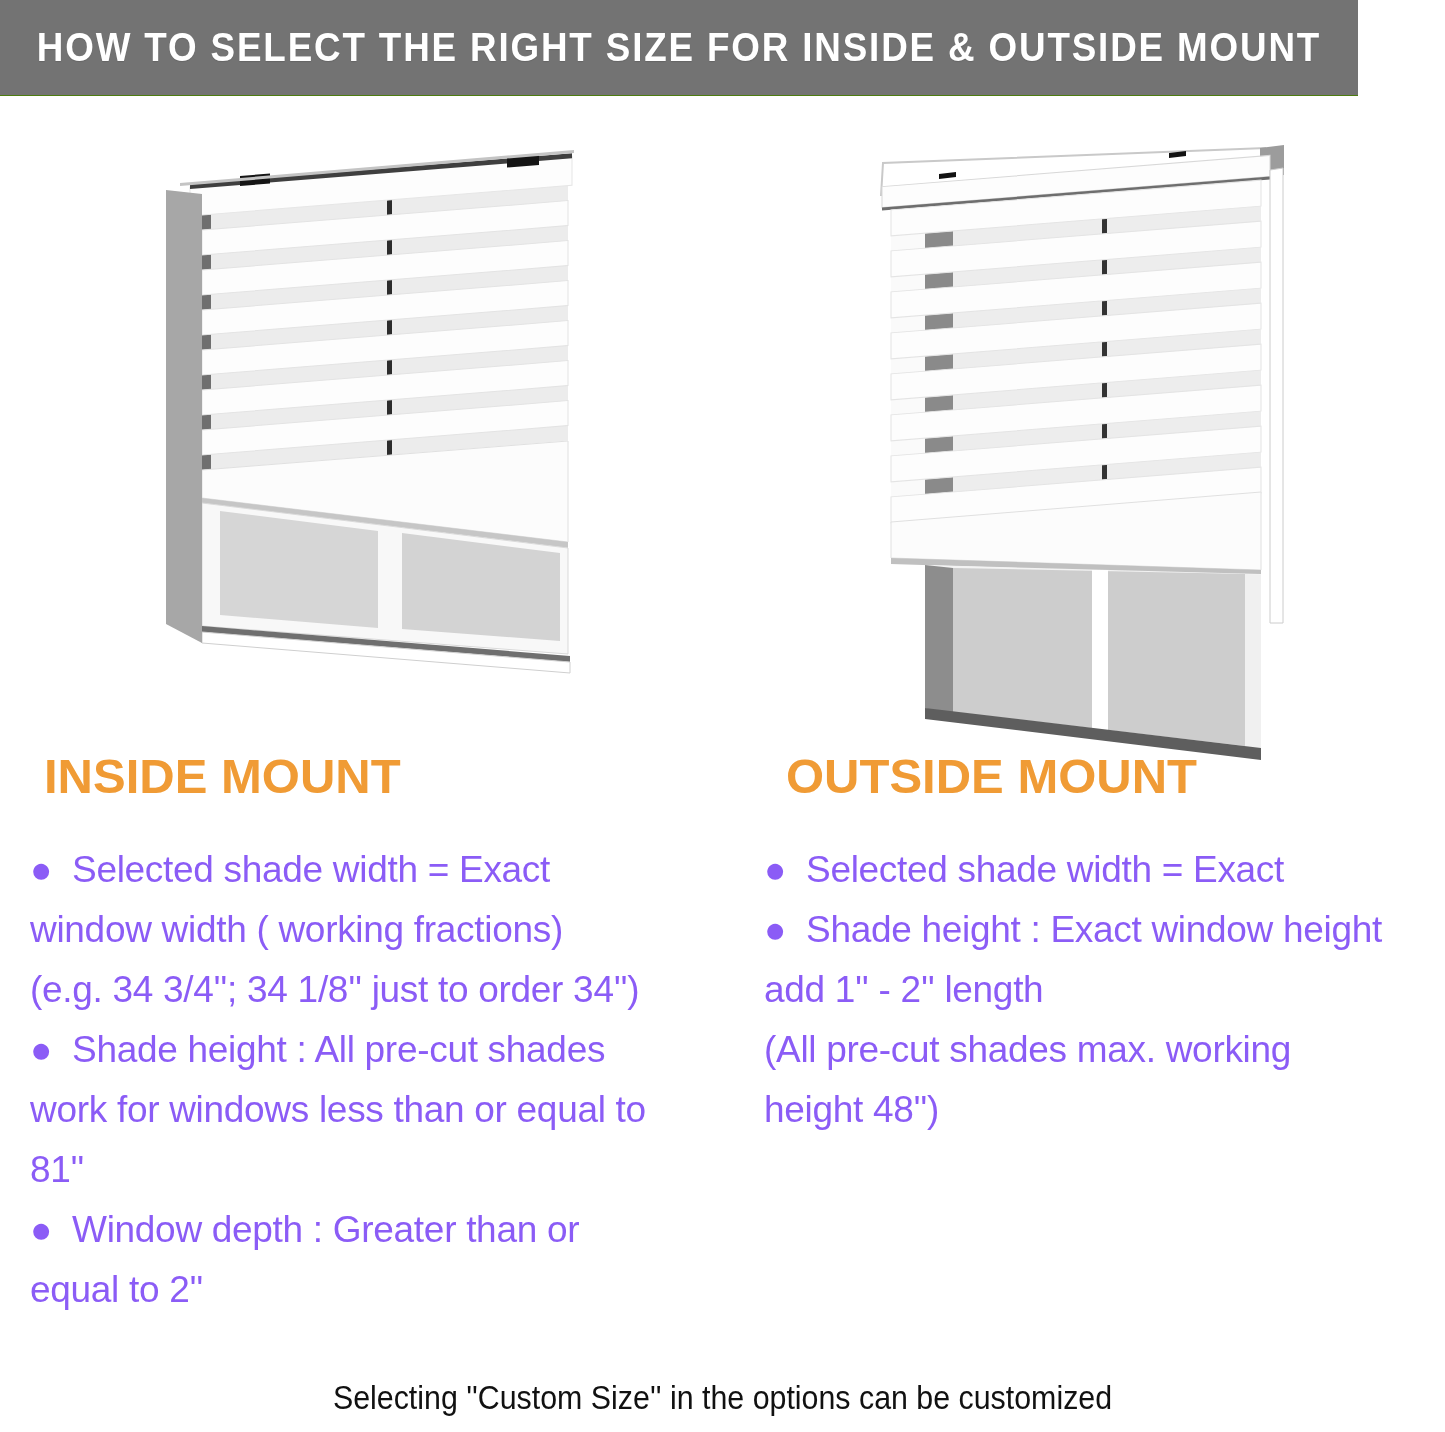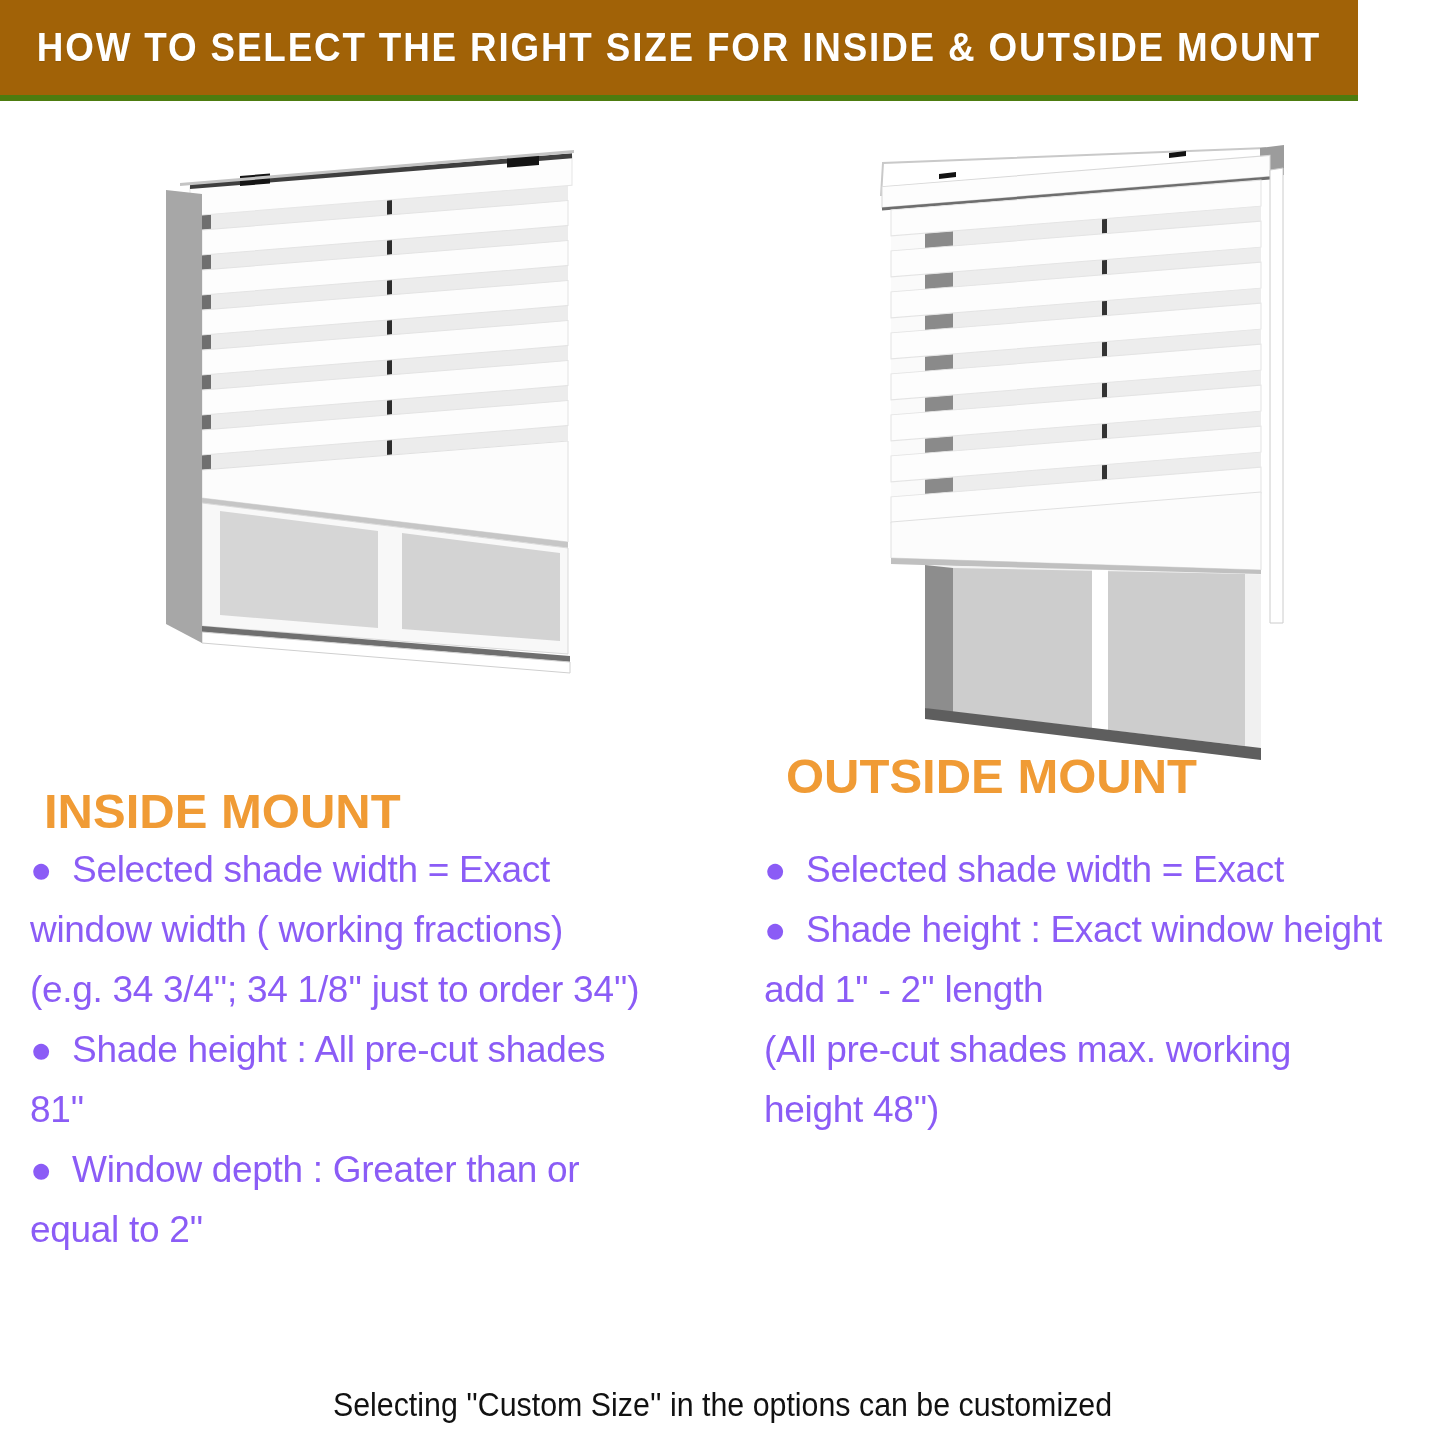--- a/index.html
+++ b/index.html
@@ -6,22 +6,22 @@
   .page{
     position:relative;
     width:1445px;height:1432px;
     background:#ffffff;
     overflow:hidden;
     font-family:"Liberation Sans", sans-serif;
   }
   
   .banner{
     position:absolute;top:0;left:0;width:1358px;height:95px;
-    background:#a16207;
-    border-bottom:6px solid #4d7c0f;
+    background:#737373;
+    border-bottom:1px solid #4d7c0f;
     display:flex;align-items:center;justify-content:center;
   }
   .banner-text{
     color:#ffffff;
     font-size:40px;font-weight:bold;
     letter-spacing:2px;
     white-space:nowrap;
     transform:scaleX(0.92);
     transform-origin:center;
     text-shadow:0 1px 1px rgba(0,0,0,0.12);
@@ -31,35 +31,35 @@
   .fig-left{left:140px;top:128px;width:500px;height:620px;}
   .fig-right{left:840px;top:118px;width:500px;height:650px;}
   
   .mount-heading{
     position:absolute;margin:0;
     font-size:49px;font-weight:bold;
     color:#F09B35;
     letter-spacing:0px;
     white-space:nowrap;
   }
-  .heading-left{left:44px;top:748px;margin-top:35px;}
+  .heading-left{left:44px;top:748px;}
   .heading-right{left:786px;top:748px;}
   
   .bullets{
     position:absolute;
     font-size:37px;line-height:60px;
     letter-spacing:-0.3px;
     color:#8b5cf6;
   }
   .bullets-left{left:30px;top:840px;width:710px;}
   .bullets-right{left:764px;top:840px;width:680px;}
   .line{white-space:pre;}
   
   .footer{
-    position:absolute;left:0;right:0;bottom:8px;
+    position:absolute;left:0;right:0;bottom:15px;
     text-align:center;
     font-size:33px;color:#111111;
   }
   .footer span{
     display:inline-block;
     transform:scaleX(0.92);
     transform-origin:center;
     white-space:nowrap;
   }
 </style>
@@ -190,20 +190,21 @@
   </div>
 
   <h2 class="mount-heading heading-left">INSIDE MOUNT</h2>
   <h2 class="mount-heading heading-right">OUTSIDE MOUNT</h2>
 
   <div class="bullets bullets-left">
     <div class="line">●  Selected shade width = Exact</div>
     <div class="line">window width ( working fractions)</div>
     <div class="line">(e.g. 34 3/4''; 34 1/8'' just to order 34'')</div>
     <div class="line">●  Shade height : All pre-cut shades</div>
+    <div class="line">work for windows less than or equal to</div>
     <div class="line">81''</div>
     <div class="line">●  Window depth : Greater than or</div>
     <div class="line">equal to 2''</div>
   </div>
 
   <div class="bullets bullets-right">
     <div class="line">●  Selected shade width = Exact</div>
     <div class="line">●  Shade height : Exact window height</div>
     <div class="line">add 1'' - 2'' length</div>
     <div class="line">(All pre-cut shades max. working</div>

